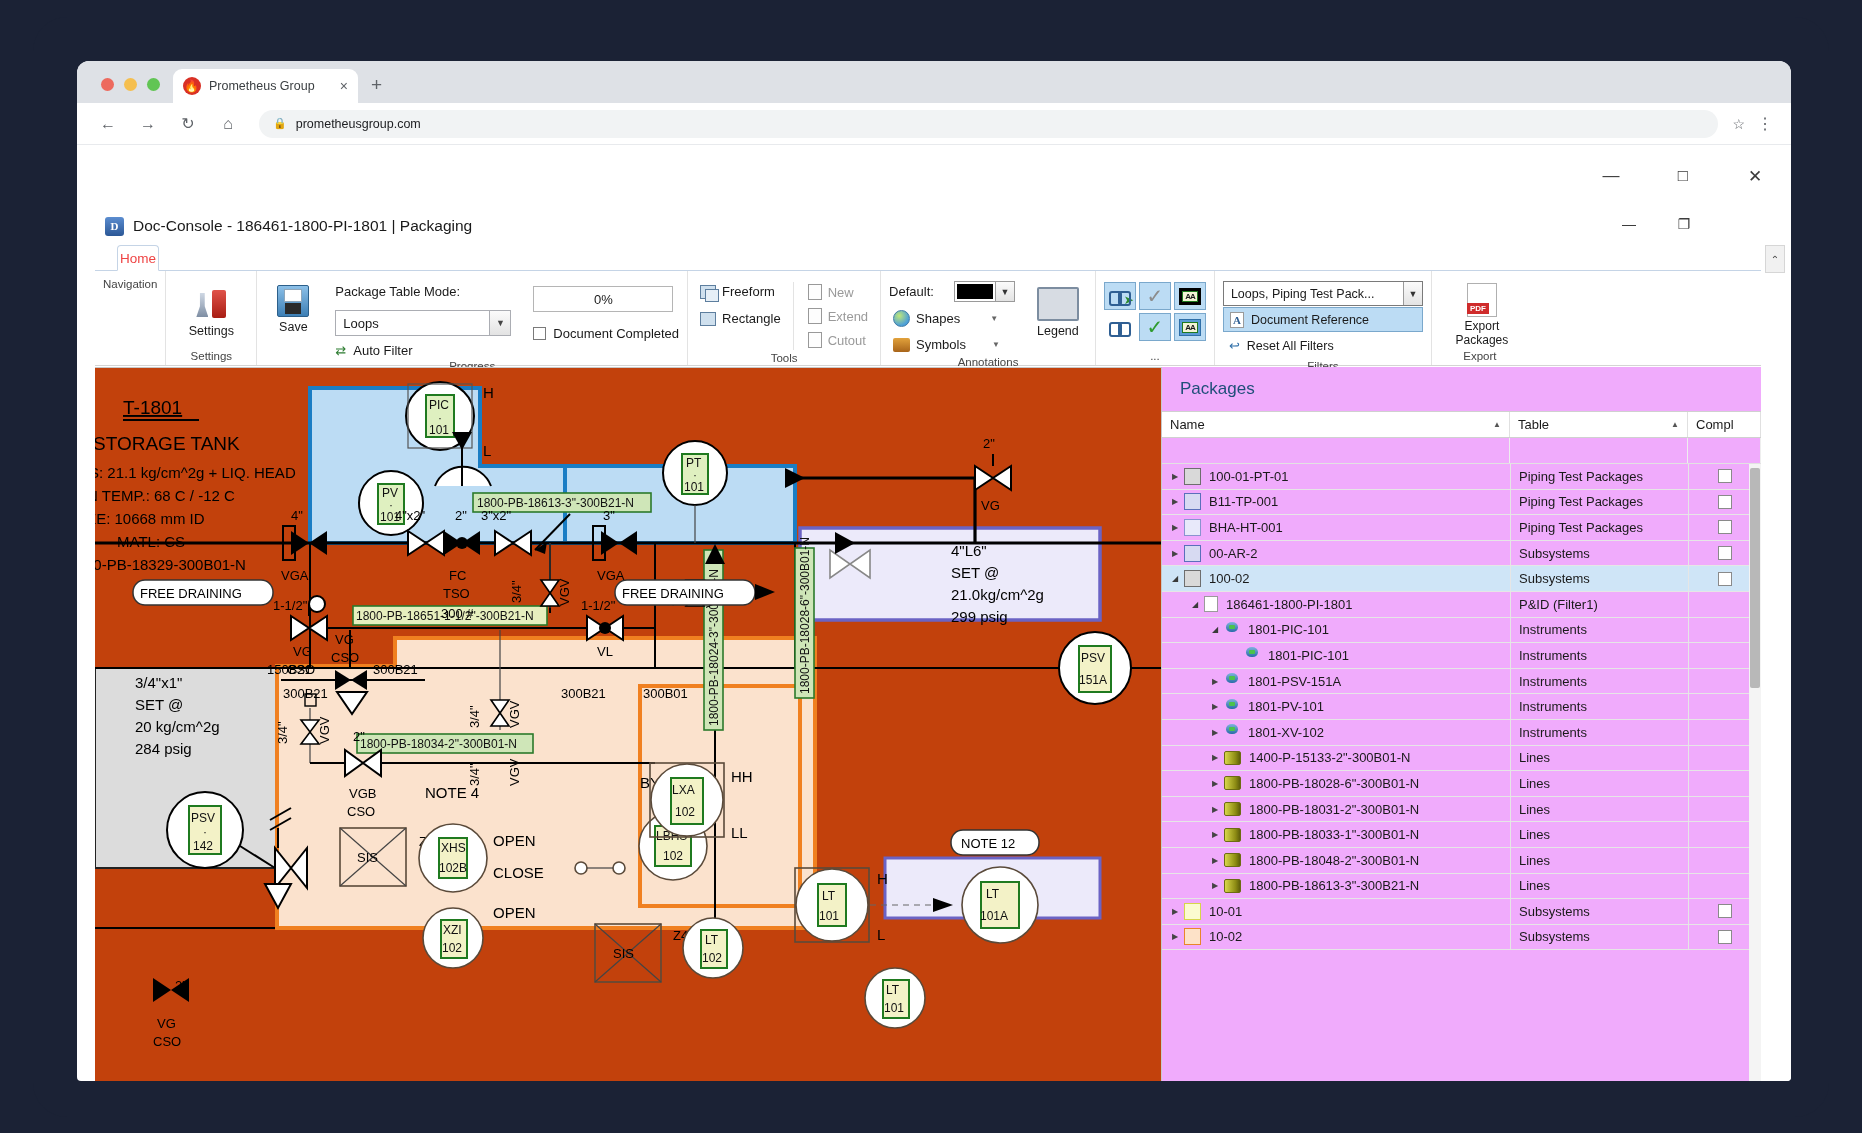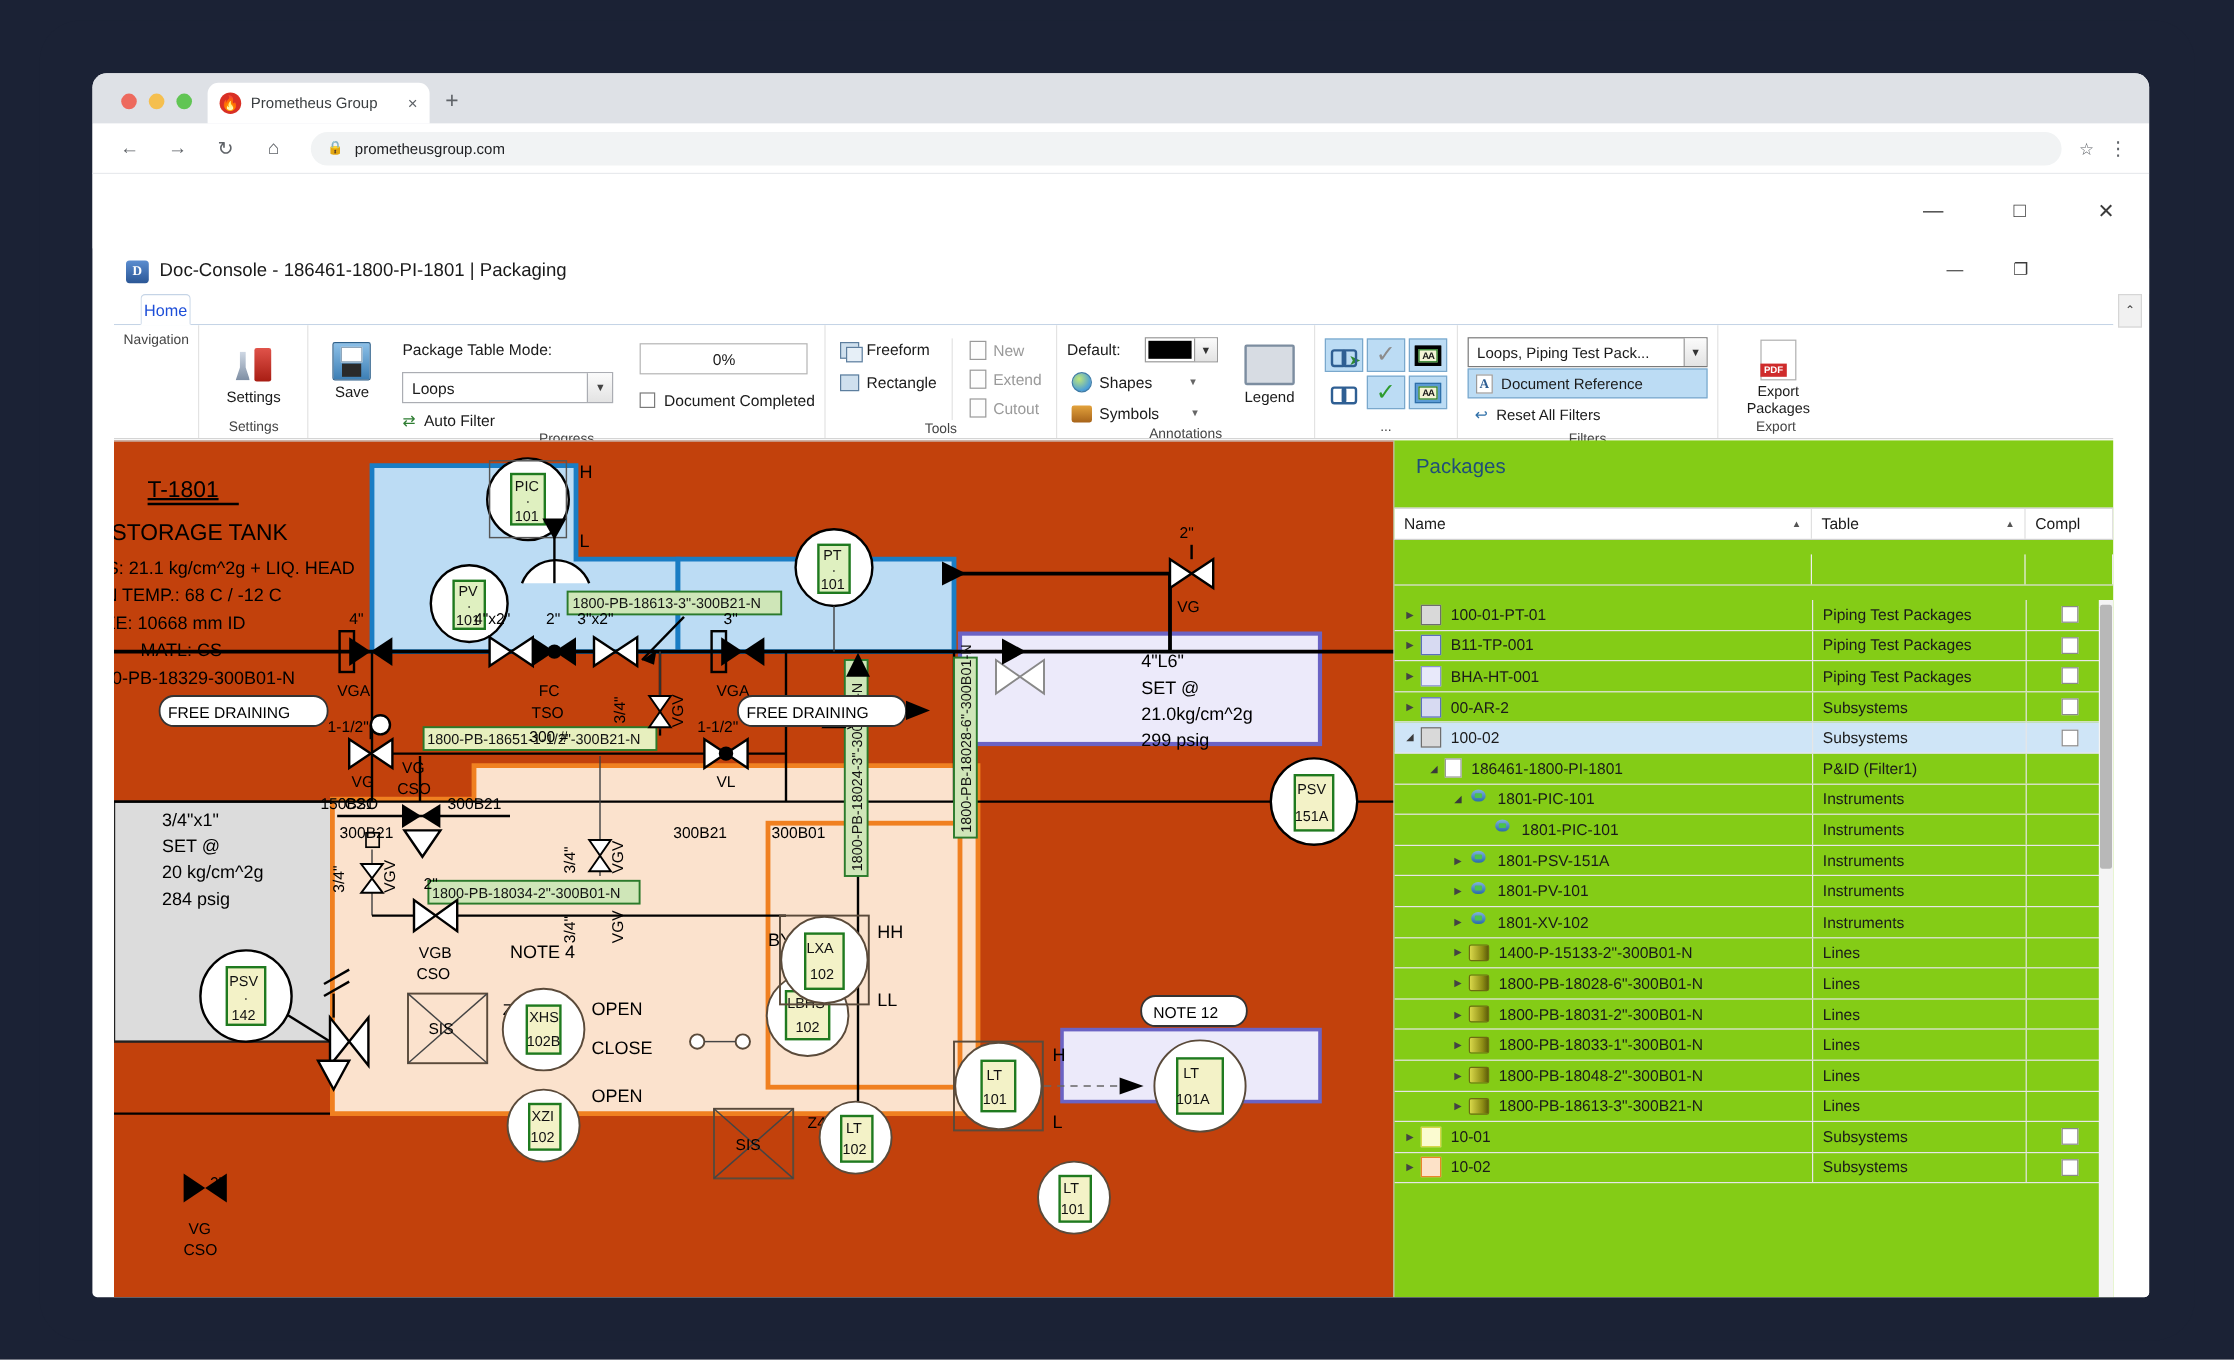--- a/index.html
+++ b/index.html
@@ -119,21 +119,21 @@
   }
   
   #ribbon-tabs {
     position:absolute; left:0; top:38px; right:30px; height:26px;
     border-bottom:1px solid #c5d4e6;
     background:#fff;
   }
   #tab-home {
     position:absolute; left:22px; top:0; height:26px;
     padding:0 2px; display:flex; align-items:center;
-    font-size:13.5px; color:#1d4ed8;
+    font-size:13.5px; color:#ef4444;
     border:1px solid #c5d4e6; border-bottom:1px solid #fff;
     border-radius:4px 4px 0 0; background:#fff;
     cursor:pointer;
   }
   #ribbon {
     position:absolute; left:0; top:64px; right:30px; height:95px;
     background:#fff; border-bottom:1px solid #d4d4d4;
     display:flex; align-items:stretch;
   }
   .grp {
@@ -318,22 +318,22 @@
     display:flex;
   }
   #drawing {
     position:relative; flex:1; background:#c2410c;
     border-top:1px solid #c8c8c8;
     overflow:hidden;
   }
   #drawing svg { position:absolute; left:0; top:0; }
   
   #packages {
-    width:600px; background:#84cc16; border-left:1px solid #c8c8c8;
-    display:flex; flex-direction:column;gap:12px;
+    width:600px; background:#f0abfc; border-left:1px solid #c8c8c8;
+    display:flex; flex-direction:column;
   }
   #pkg-title {
     height:44px; display:flex; align-items:center; padding-left:18px;
     font-size:17px; color:#1f4e79;
   }
   #pkg-toolbar {
     height:34px; display:flex; align-items:center; padding-left:7px; gap:0;
   }
   .pkg-btn {
     height:28px; display:flex; align-items:center; gap:6px;

